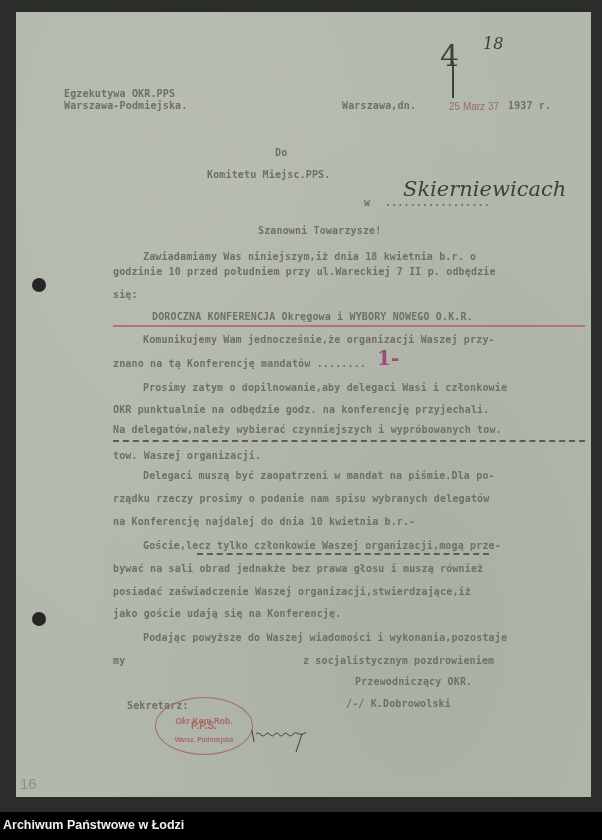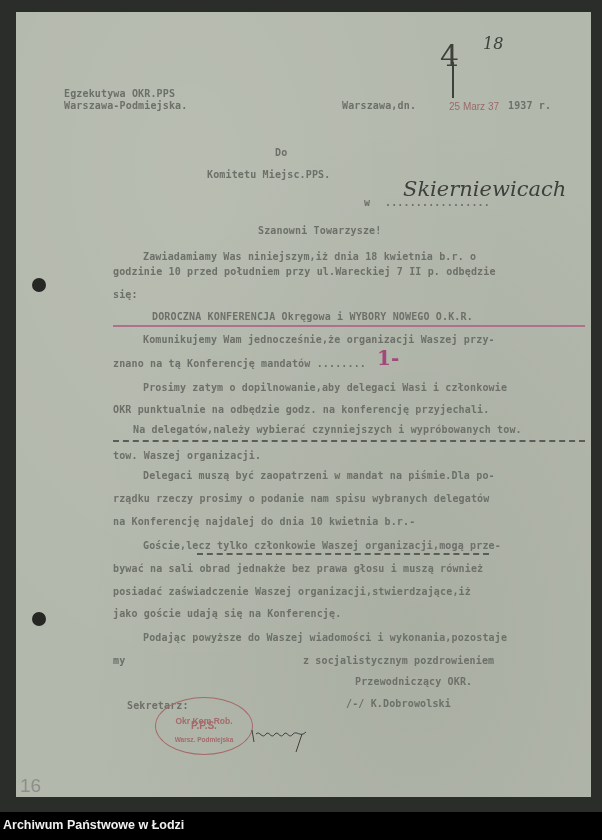--- a/index.html
+++ b/index.html
@@ -15,21 +15,21 @@
   .punch { position:absolute; width:14px; height:14px; border-radius:50%; background:#262624; }
   .tw { position:absolute; font-family:"DejaVu Sans Mono","Liberation Mono",monospace; font-size:10px; font-weight:bold; color:#6d7069; white-space:pre; letter-spacing:0.15px; line-height:14px; }
   .hand { position:absolute; font-family:"DejaVu Serif",serif; font-style:italic; color:#3e403c; white-space:pre; }
   .stampdate { position:absolute; font-family:"Liberation Sans",sans-serif; font-size:10px; color:#9a6a6a; white-space:pre; }
   .rule-red { position:absolute; height:2px; background:#b0708a; }
   .rule-dash { position:absolute; height:0; border-top:2px dashed #5a5d57; }
   .stamp { position:absolute; left:155px; top:697px; width:96px; height:56px; border:1.5px solid #a56a6a; border-radius:50%; }
   .stamp .ring { position:absolute; left:0; right:0; text-align:center; font-family:"Liberation Sans",sans-serif; color:#a56a6a; font-weight:bold; white-space:pre; }
   .footer { position:absolute; left:0; top:812px; width:602px; height:28px; background:#000; }
   .footer-label { position:absolute; left:3px; top:818px; font-family:"Liberation Sans",sans-serif; font-size:12.5px; font-weight:bold; color:#f0f0f0; white-space:pre; }
-  .pagenum { position:absolute; left:20px; top:775px; font-family:"Liberation Sans",sans-serif; font-size:19px; color:#8c8f88; }
+  .pagenum { position:absolute; left:20px; top:775px; font-family:"Liberation Sans",sans-serif; font-size:15px; color:#8c8f88; }
 </style>
 </head>
 <body>
 
 <div class="scan"></div>
 
 <div class="paper"></div>
 
 <div class="punch" style="left:32px;top:278px;"></div>
 <div class="punch" style="left:32px;top:612px;"></div>
@@ -58,21 +58,21 @@
 <div class="tw" style="left:113px;top:288px;">się:</div>
 <div class="tw" style="left:152px;top:310px;">DOROCZNA KONFERENCJA Okręgowa i WYBORY NOWEGO O.K.R.</div>
 <div class="rule-red" style="left:113px;top:325px;width:472px;"></div>
 
 <div class="tw" style="left:143px;top:333px;">Komunikujemy Wam jednocześnie,że organizacji Waszej przy-</div>
 <div class="tw" style="left:113px;top:357px;">znano na tą Konferencję mandatów ........</div>
 <div class="hand" style="left:377px;top:346px;font-size:20px;color:#a3487a;font-style:normal;font-weight:bold;">1-</div>
 
 <div class="tw" style="left:143px;top:381px;">Prosimy zatym o dopilnowanie,aby delegaci Wasi i członkowie</div>
 <div class="tw" style="left:113px;top:403px;">OKR punktualnie na odbędzie godz. na konferencję przyjechali.</div>
-<div class="tw" style="left:113px;top:423px;margin-left:20px;">Na delegatów,należy wybierać czynniejszych i wypróbowanych tow.</div>
+<div class="tw" style="left:113px;top:423px;">Na delegatów,należy wybierać czynniejszych i wypróbowanych tow.</div>
 <div class="rule-dash" style="left:113px;top:440px;width:472px;"></div>
 <div class="tw" style="left:113px;top:449px;">tow. Waszej organizacji.</div>
 
 <div class="tw" style="left:143px;top:469px;">Delegaci muszą być zaopatrzeni w mandat na piśmie.Dla po-</div>
 <div class="tw" style="left:113px;top:492px;">rządku rzeczy prosimy o podanie nam spisu wybranych delegatów</div>
 <div class="tw" style="left:113px;top:515px;">na Konferencję najdalej do dnia 10 kwietnia b.r.-</div>
 
 <div class="tw" style="left:143px;top:539px;">Goście,lecz tylko członkowie Waszej organizacji,mogą prze-</div>
 <div class="rule-dash" style="left:197px;top:553px;width:292px;"></div>
 <div class="tw" style="left:113px;top:562px;">bywać na sali obrad jednakże bez prawa głosu i muszą również</div>

